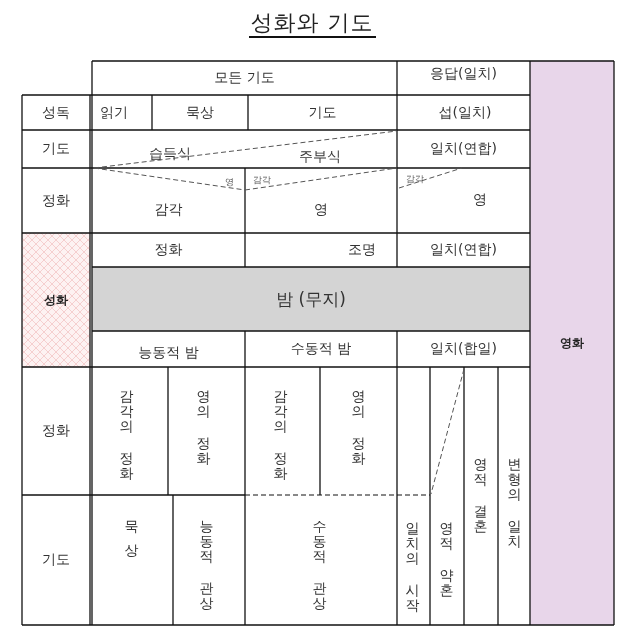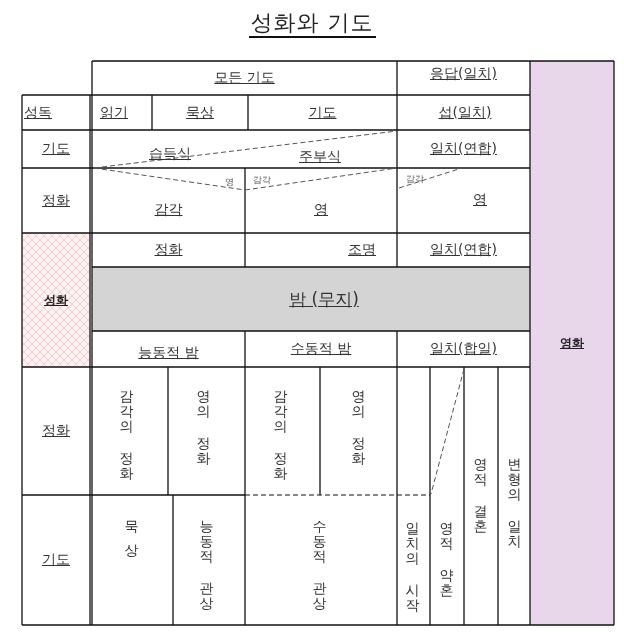--- a/index.html
+++ b/index.html
@@ -3,21 +3,21 @@
   <meta charset="utf-8">
   <style>
     html, body { margin: 0; padding: 0; background: #ffffff; }
     body { width: 632px; height: 641px; position: relative; overflow: hidden;
            font-family: "DejaVu Sans", sans-serif; color: #222; }
     .title { position: absolute; left: 0; width: 624px; top: 8px; text-align: center;
              font-size: 22px; letter-spacing: 1px; }
     .title span { border-bottom: 2px solid #111; padding: 0 2px 1px 2px; }
     svg.grid { position: absolute; left: 0; top: 0; }
     .t { position: absolute; font-size: 14px; color: #333; text-align: center;
-         display: flex; align-items: center; justify-content: center; white-space: nowrap; text-decoration: underline; }
+         display: flex; align-items: center; justify-content: center; white-space: nowrap; }
     .bold { font-weight: bold; font-size: 12px; color: #222; }
     .small { font-size: 9px; color: #555; position: absolute; white-space: nowrap; }
     .v { position: absolute; font-size: 14px; color: #333; writing-mode: vertical-rl;
          text-orientation: upright; letter-spacing: 1px; line-height: 1; white-space: nowrap; }
   </style>
 </head>
 <body>
 
 <div class="title"><span>성화와 기도</span></div>
 
@@ -72,21 +72,21 @@
     <line x1="94" y1="168" x2="245" y2="190"></line>
     <line x1="245" y1="190" x2="397" y2="168"></line>
     <line x1="399" y1="188" x2="462" y2="168"></line>
     <line x1="464" y1="369" x2="431" y2="494"></line>
   </g>
 </svg>
 
 <div class="t" style="left:92px;top:61px;width:305px;height:34px;">모든 기도</div>
 <div class="t" style="left:397px;top:61px;width:133px;height:26px;">응답(일치)</div>
 
-<div class="t" style="left:4px;top:95px;width:68px;height:35px;">성독</div>
+<div class="t" style="left:22px;top:95px;width:68px;height:35px;">성독</div>
 <div class="t" style="left:84px;top:95px;width:60px;height:35px;">읽기</div>
 <div class="t" style="left:152px;top:95px;width:96px;height:35px;">묵상</div>
 <div class="t" style="left:248px;top:95px;width:149px;height:35px;">기도</div>
 <div class="t" style="left:397px;top:95px;width:136px;height:35px;">섭(일치)</div>
 
 <div class="t" style="left:22px;top:130px;width:68px;height:38px;">기도</div>
 <div class="t" style="left:140px;top:144px;width:60px;height:20px;">습득식</div>
 <div class="t" style="left:290px;top:147px;width:60px;height:20px;">주부식</div>
 <div class="t" style="left:397px;top:130px;width:133px;height:38px;">일치(연합)</div>
 
@@ -95,21 +95,21 @@
 <div class="t" style="left:245px;top:195px;width:152px;height:30px;">영</div>
 <div class="t" style="left:397px;top:185px;width:166px;height:30px;">영</div>
 <div class="small" style="left:225px;top:176px;">영</div>
 <div class="small" style="left:253px;top:174px;">감각</div>
 <div class="small" style="left:406px;top:173px;">감각</div>
 
 <div class="t bold" style="left:22px;top:233px;width:68px;height:134px;">성화</div>
 <div class="t" style="left:92px;top:233px;width:153px;height:34px;">정화</div>
 <div class="t" style="left:245px;top:233px;width:152px;height:34px;margin-left:41px;">조명</div>
 <div class="t" style="left:397px;top:233px;width:133px;height:34px;">일치(연합)</div>
-<div class="t" style="left:105px;top:267px;width:438px;height:64px;font-size:17px;border-radius:7px;">밤 (무지)</div>
+<div class="t" style="left:92px;top:267px;width:438px;height:64px;font-size:17px;border-radius:7px;">밤 (무지)</div>
 <div class="t" style="left:92px;top:331px;width:153px;height:44px;">능동적 밤</div>
 <div class="t" style="left:245px;top:331px;width:152px;height:36px;">수동적 밤</div>
 <div class="t" style="left:397px;top:331px;width:133px;height:36px;">일치(합일)</div>
 
 <div class="t bold" style="left:530px;top:61px;width:84px;height:564px;">영화</div>
 
 <div class="t" style="left:22px;top:367px;width:68px;height:128px;">정화</div>
 <div class="v" style="left:120px;top:380px;height:100px;">감각의 정화</div>
 <div class="v" style="left:197px;top:380px;height:90px;">영의 정화</div>
 <div class="v" style="left:274px;top:380px;height:100px;">감각의 정화</div>

